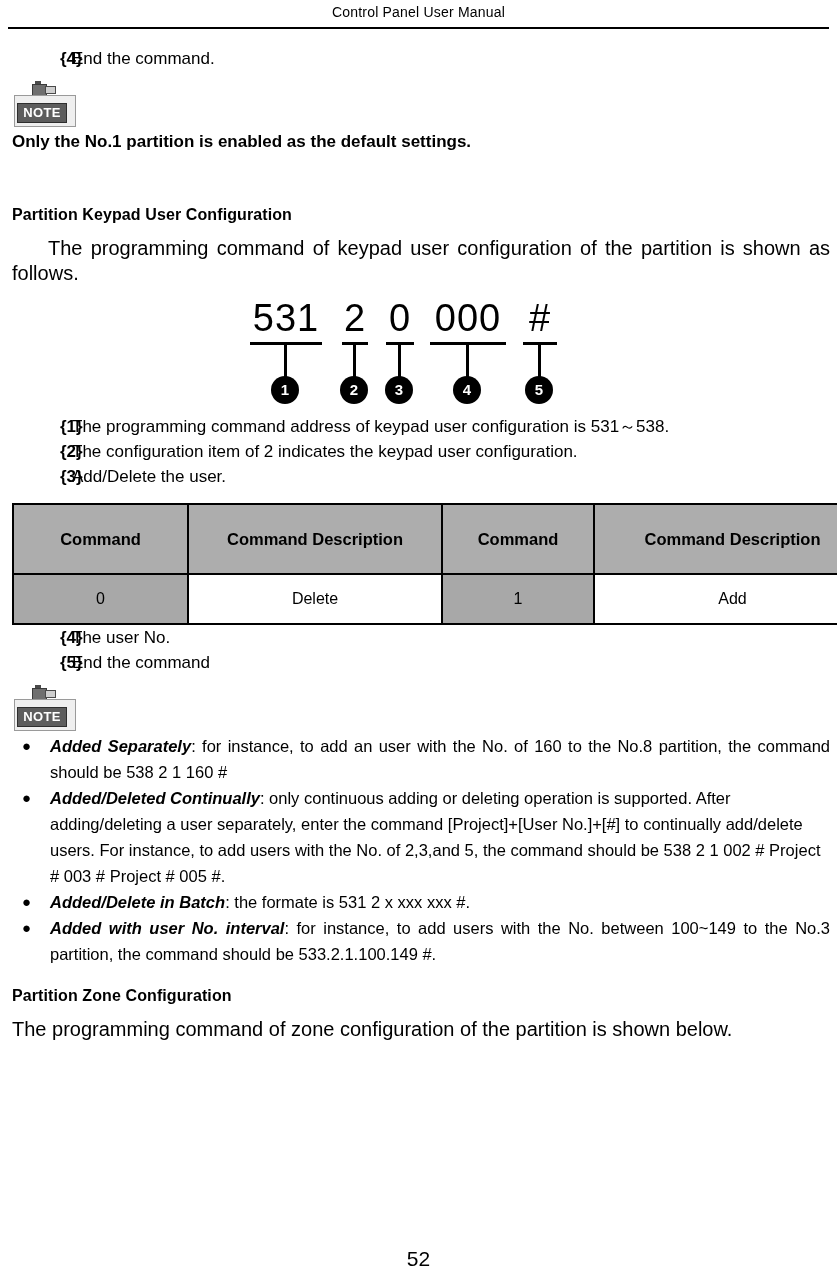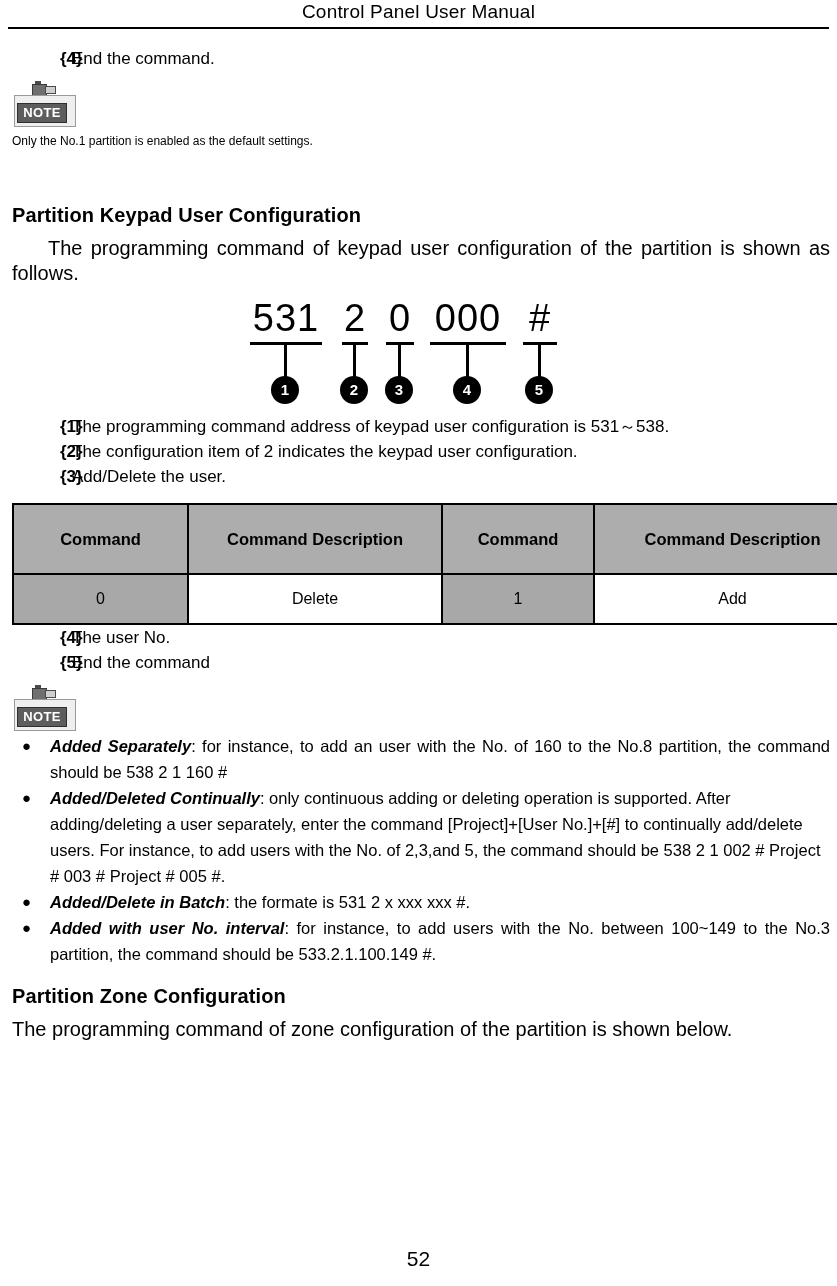--- a/index.html
+++ b/index.html
@@ -23,21 +23,21 @@
     box-sizing: border-box;
   }
 
   
   .hdr {
     position: absolute;
     top: 0px;
     left: 0px;
     width: 837px;
     text-align: center;
-    font-size: 19px;
+    font-size: 14px;
     line-height: 24px;
     letter-spacing: .2px;
   }
   .hdr-rule {
     position: absolute;
     top: 27px;
     left: 8px;
     width: 821px;
     height: 0;
     border-top: 2px solid #000;
@@ -125,27 +125,28 @@
     color: #ffffff;
     font-size: 13px;
     font-weight: bold;
     line-height: 18px;
     text-align: center;
     letter-spacing: .4px;
     box-sizing: border-box;
   }
 
   .note-body {
-    font-size: 12px;
+    font-size: 17px;
     line-height: 25px;
+    font-weight: bold;
   }
 
   
   .h2 {
-    font-size: 20px;
+    font-size: 16px;
     font-weight: bold;
     line-height: 30px;
     letter-spacing: .1px;
   }
 
   .para {
     font-size: 20px;
     line-height: 25px;
     text-align: justify;
   }

